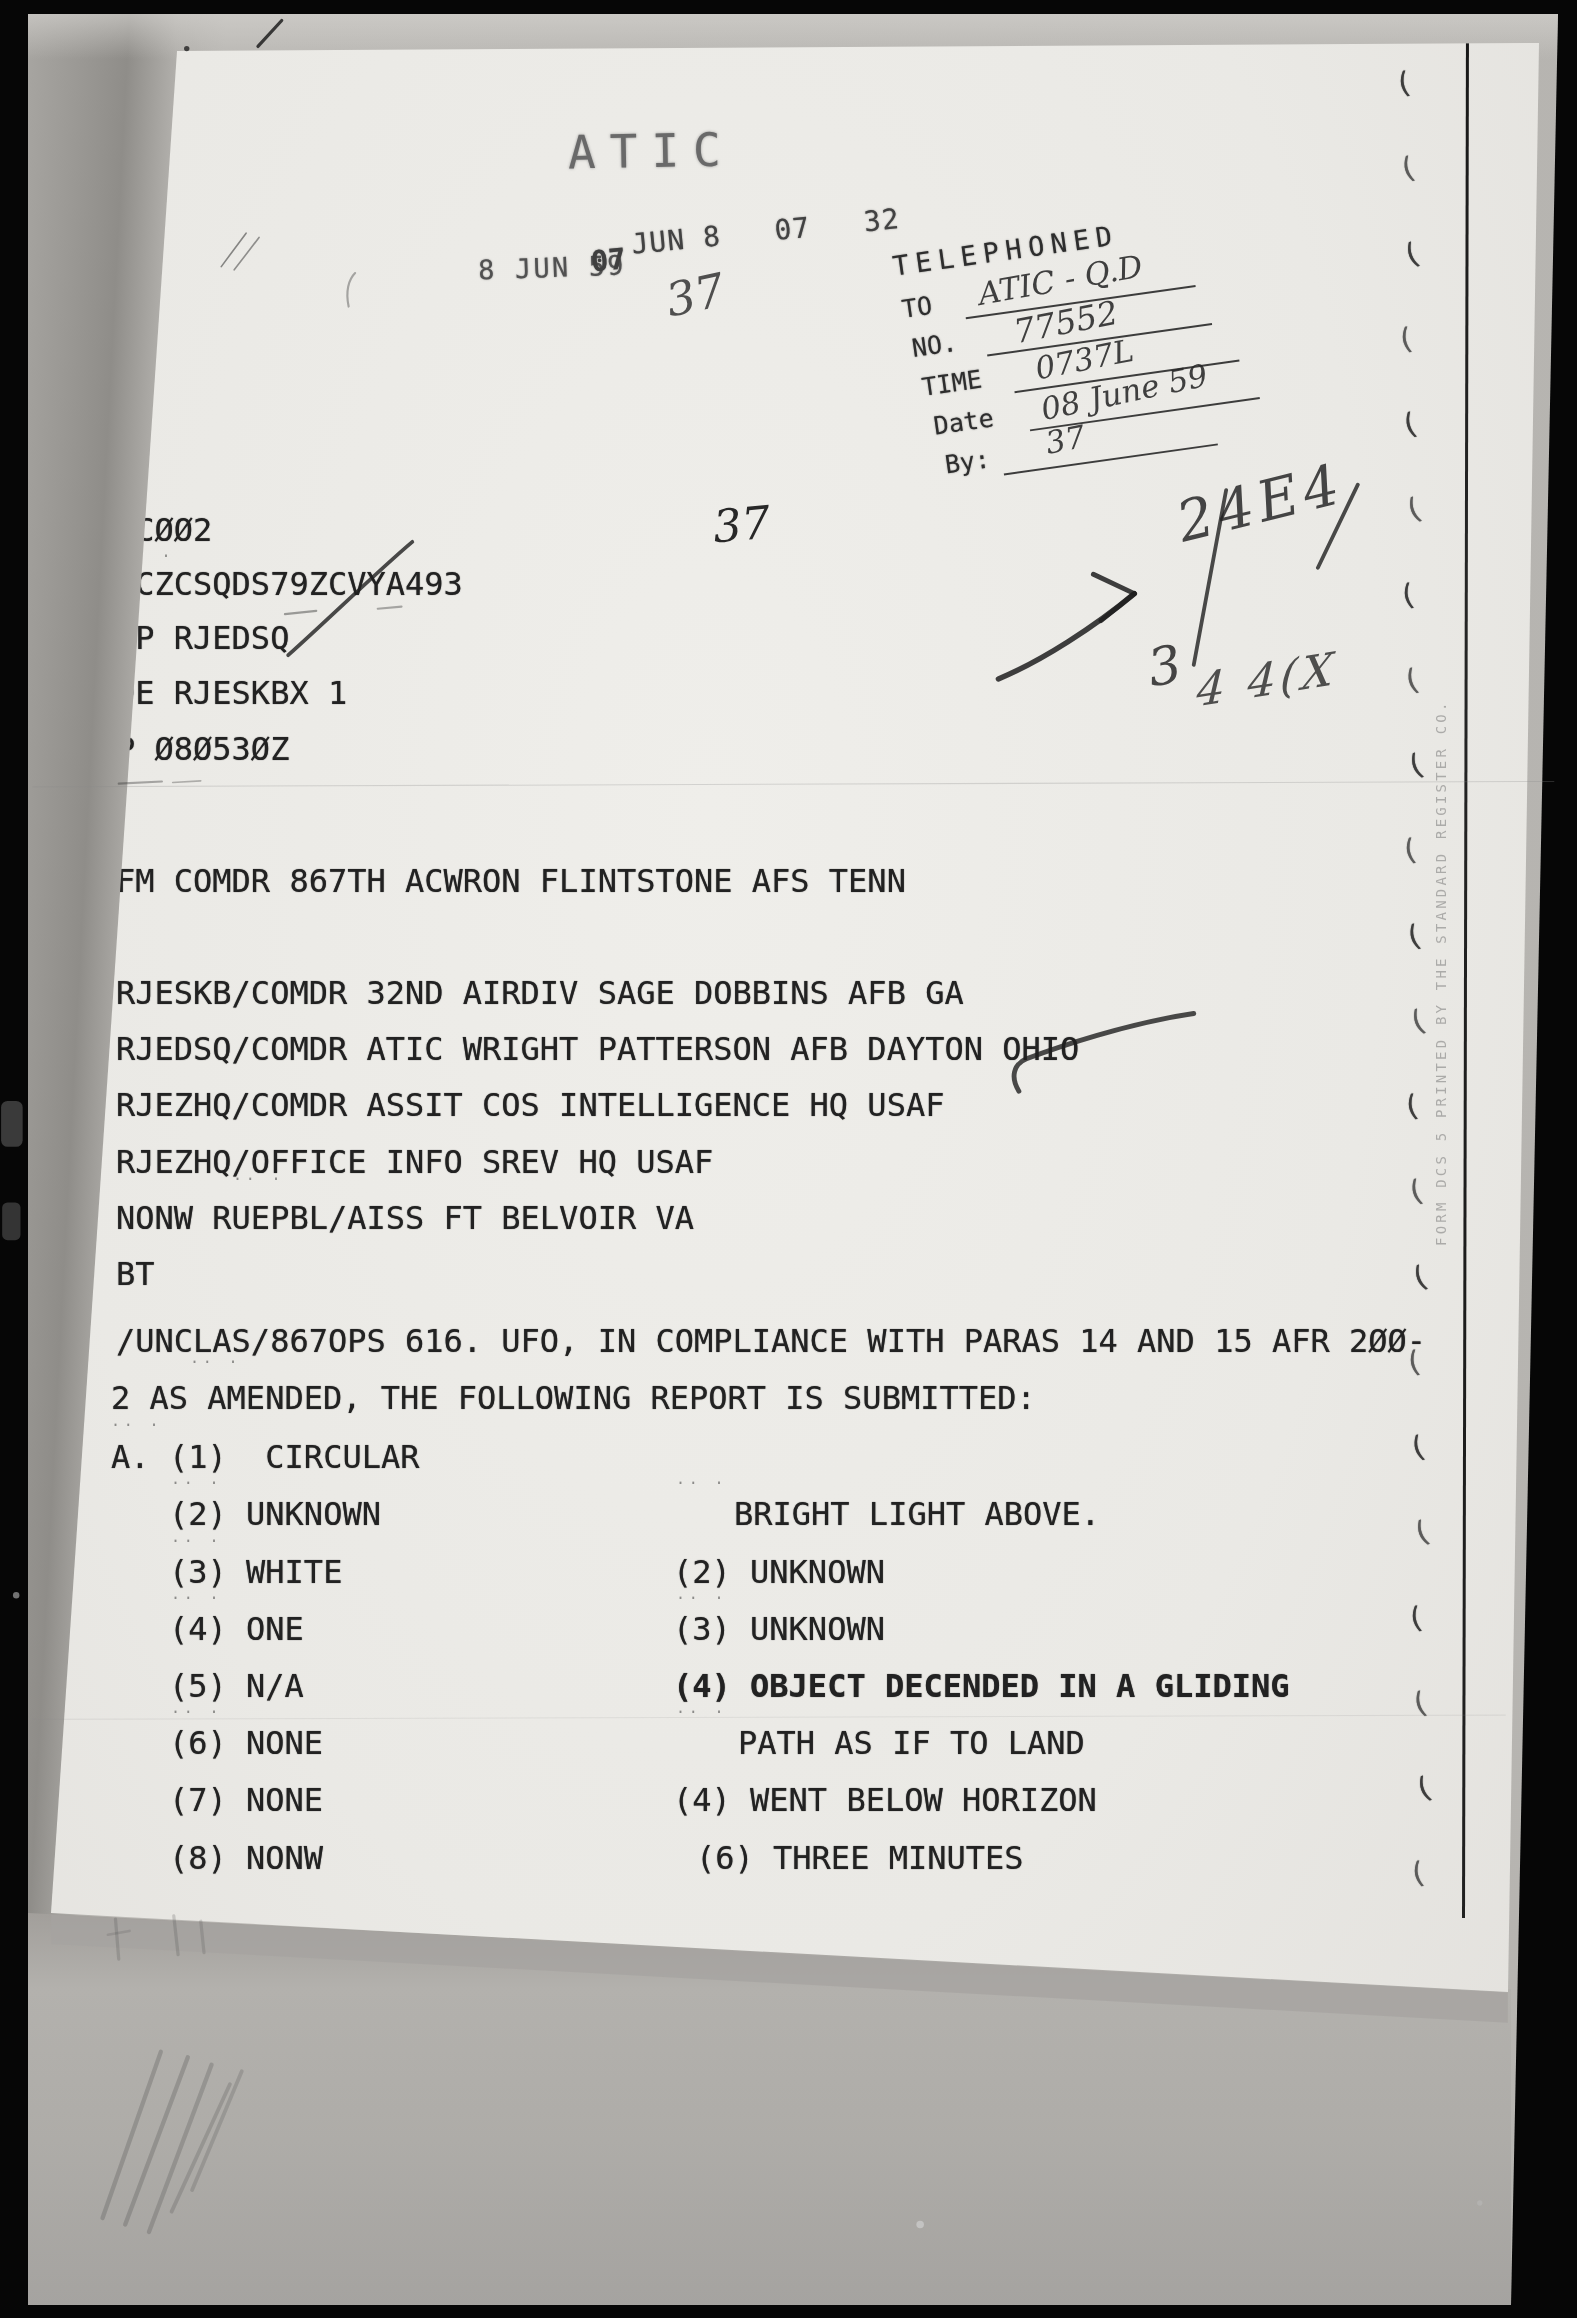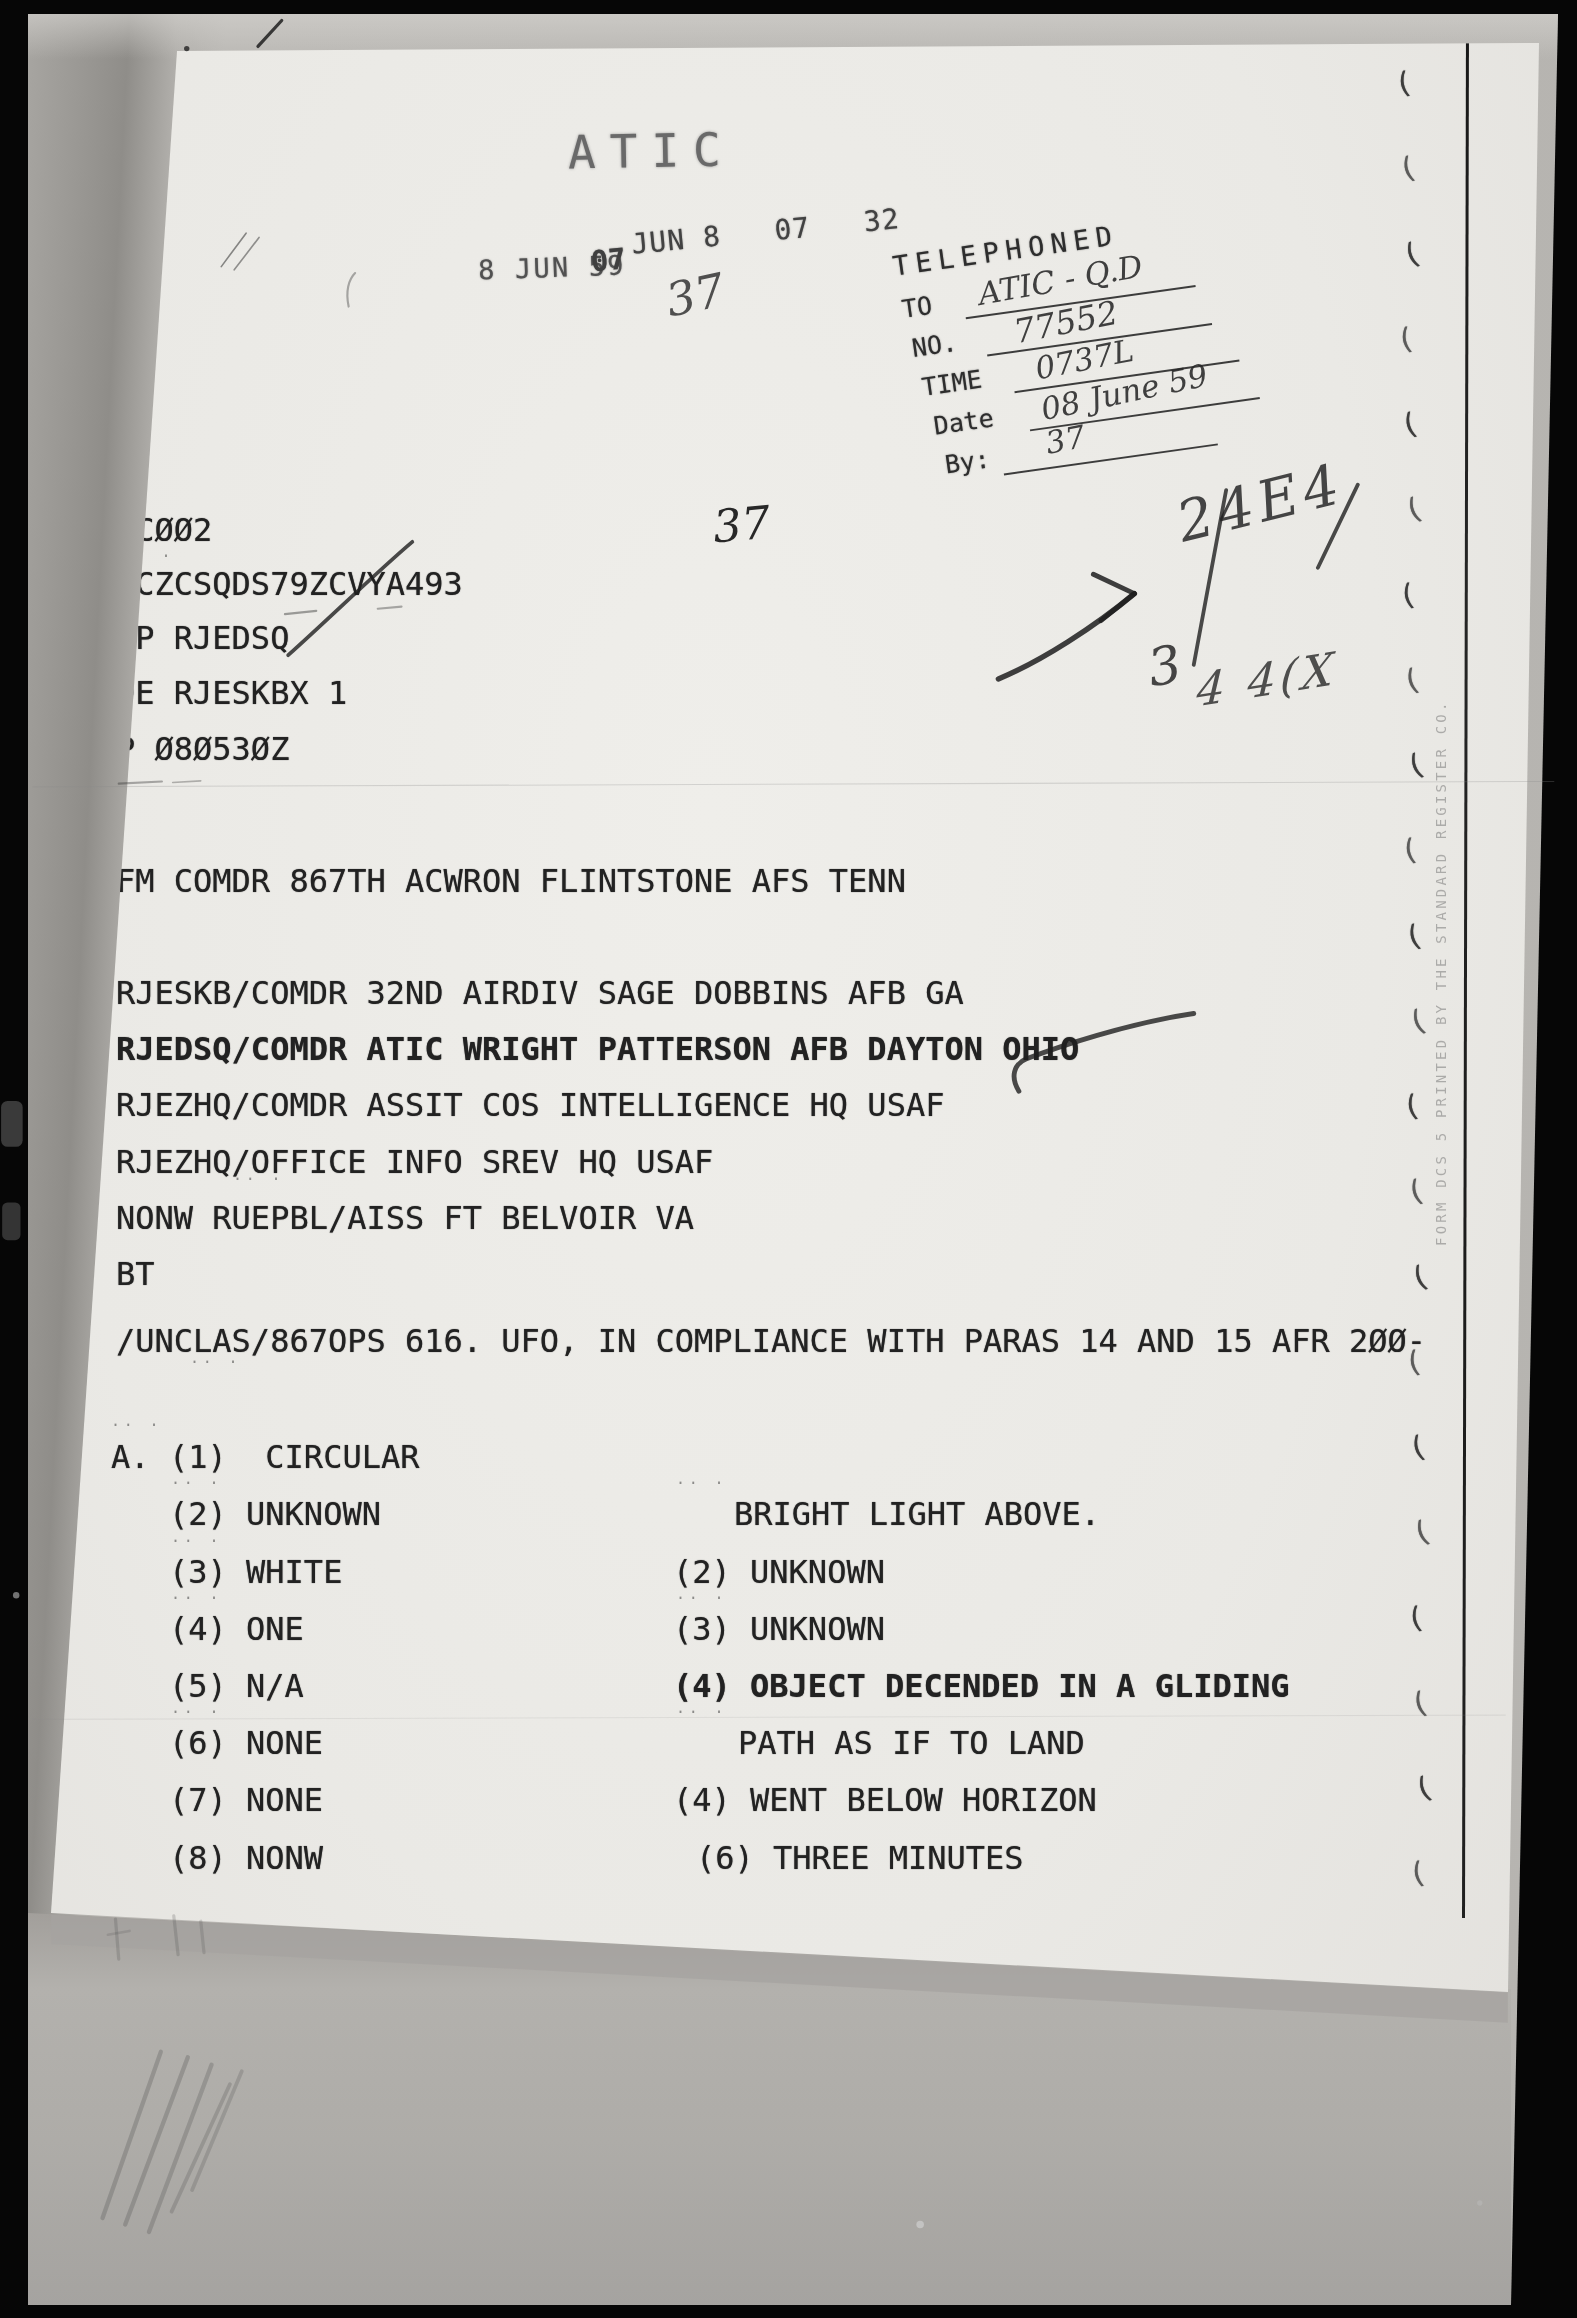--- a/index.html
+++ b/index.html
@@ -83,27 +83,28 @@
     <div class="hand" style="left:1196px;top:657px;font-size:45px;letter-spacing:4.3px;transform:rotate(-9deg) skewX(-12deg);opacity:.8;">4 4(X</div>
 
     <div class="t" style="left:116px;top:514px;">RCØØ2</div>
     <div class="t" style="left:116px;top:568px;">ZCZCSQDS79ZCVYA493</div>
     <div class="t" style="left:116px;top:622px;">PP RJEDSQ</div>
     <div class="t" style="left:116px;top:677px;">DE RJESKBX 1</div>
     <div class="t" style="left:116px;top:733px;">P Ø8Ø53ØZ</div>
 
     <div class="t" style="left:116px;top:865px;">FM COMDR 867TH ACWRON FLINTSTONE AFS TENN</div>
     <div class="t" style="left:116px;top:977px;">RJESKB/COMDR 32ND AIRDIV SAGE DOBBINS AFB GA</div>
-    <div class="t" style="left:116px;top:1033px;font-weight:bold;">RJEDSQ/COMDR ATIC WRIGHT PATTERSON AFB DAYTON OHIO</div>
+    <div class="t" style="left:116px;top:1033px;">RJEDSQ/COMDR ATIC WRIGHT PATTERSON AFB DAYTON OHIO</div>
     <div class="t" style="left:116px;top:1089px;">RJEZHQ/COMDR ASSIT COS INTELLIGENCE HQ USAF</div>
     <div class="t" style="left:116px;top:1146px;">RJEZHQ/OFFICE INFO SREV HQ USAF</div>
     <div class="t" style="left:116px;top:1202px;">NONW RUEPBL/AISS FT BELVOIR VA</div>
     <div class="t" style="left:116px;top:1258px;">BT</div>
 
     <div class="t" style="left:116px;top:1325px;">/UNCLAS/867OPS 616. UFO, IN COMPLIANCE WITH PARAS 14 AND 15 AFR 2ØØ-</div>
+    <div class="t" style="left:111px;top:1382px;">2 AS AMENDED, THE FOLLOWING REPORT IS SUBMITTED:</div>
 
     <div class="t" style="left:111px;top:1441px;">A.</div>
     <div class="t" style="left:169px;top:1441px;">(1)  CIRCULAR</div>
     <div class="t" style="left:169px;top:1498px;">(2) UNKNOWN</div>
     <div class="t" style="left:169px;top:1556px;">(3) WHITE</div>
     <div class="t" style="left:169px;top:1613px;">(4) ONE</div>
     <div class="t" style="left:169px;top:1670px;">(5) N/A</div>
     <div class="t" style="left:169px;top:1727px;">(6) NONE</div>
     <div class="t" style="left:169px;top:1784px;">(7) NONE</div>
     <div class="t" style="left:169px;top:1842px;">(8) NONW</div>

